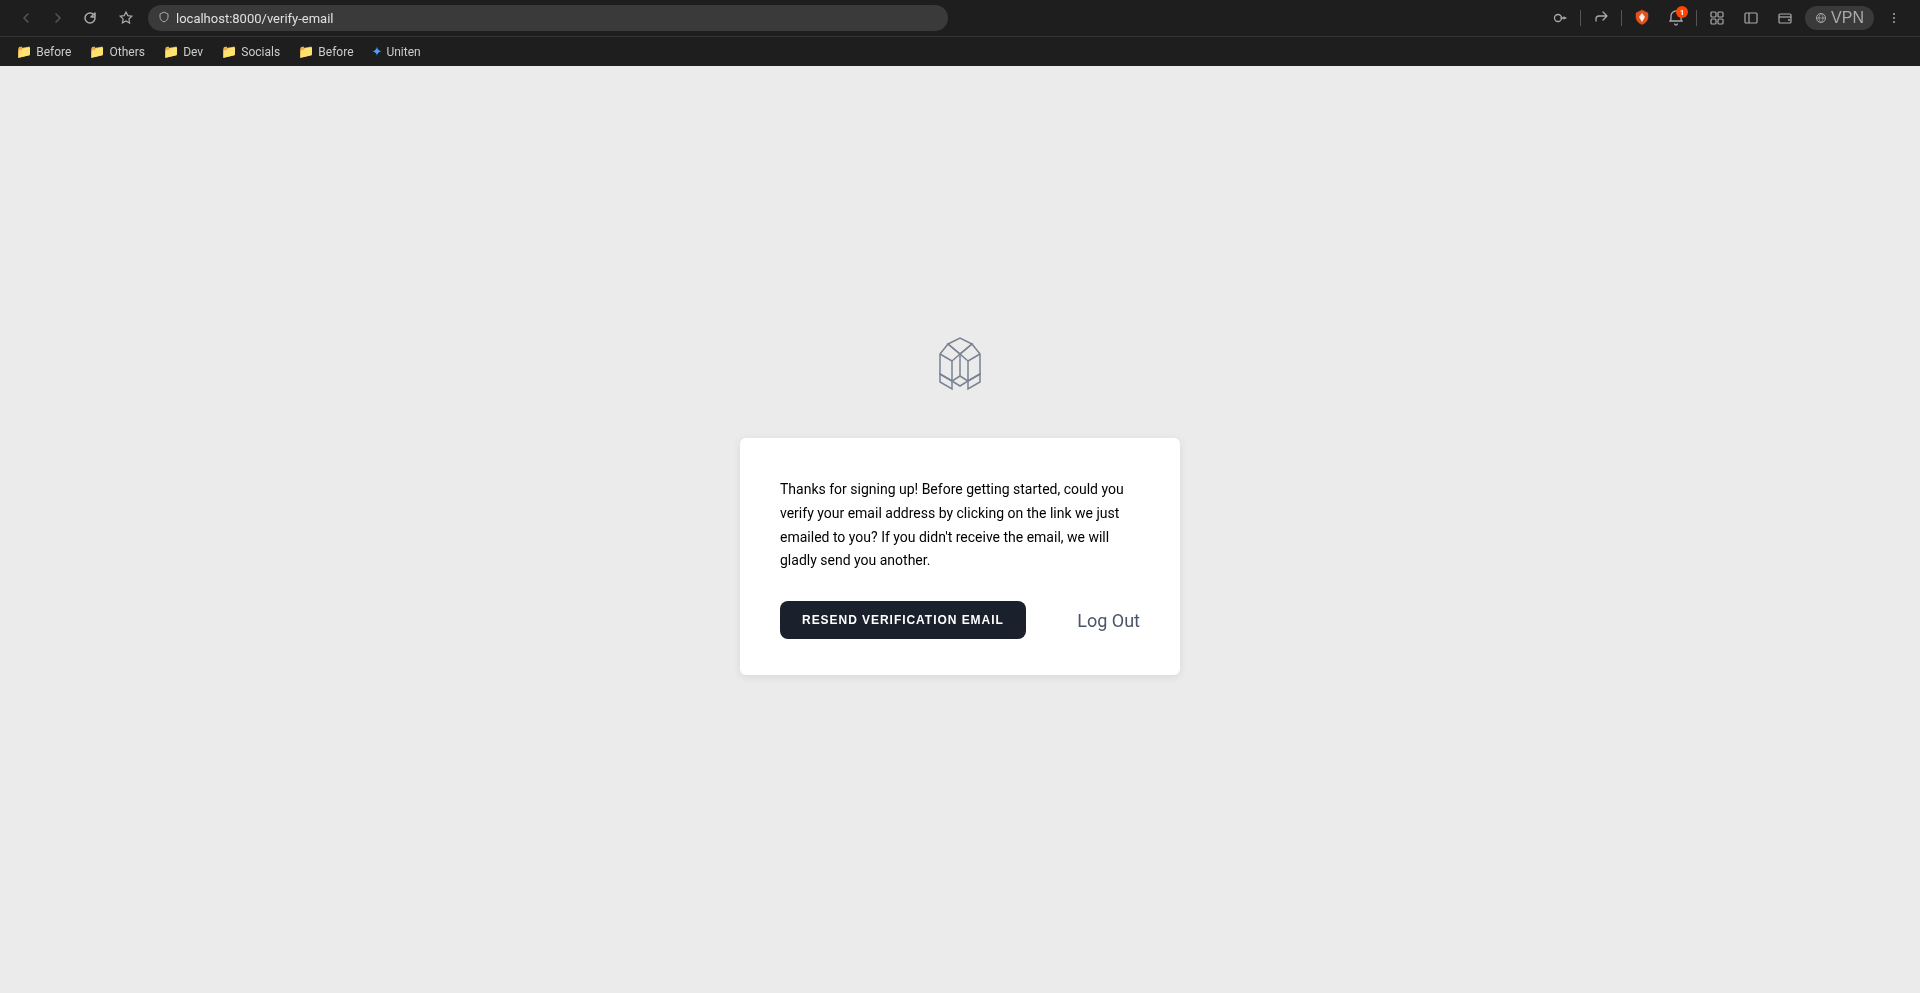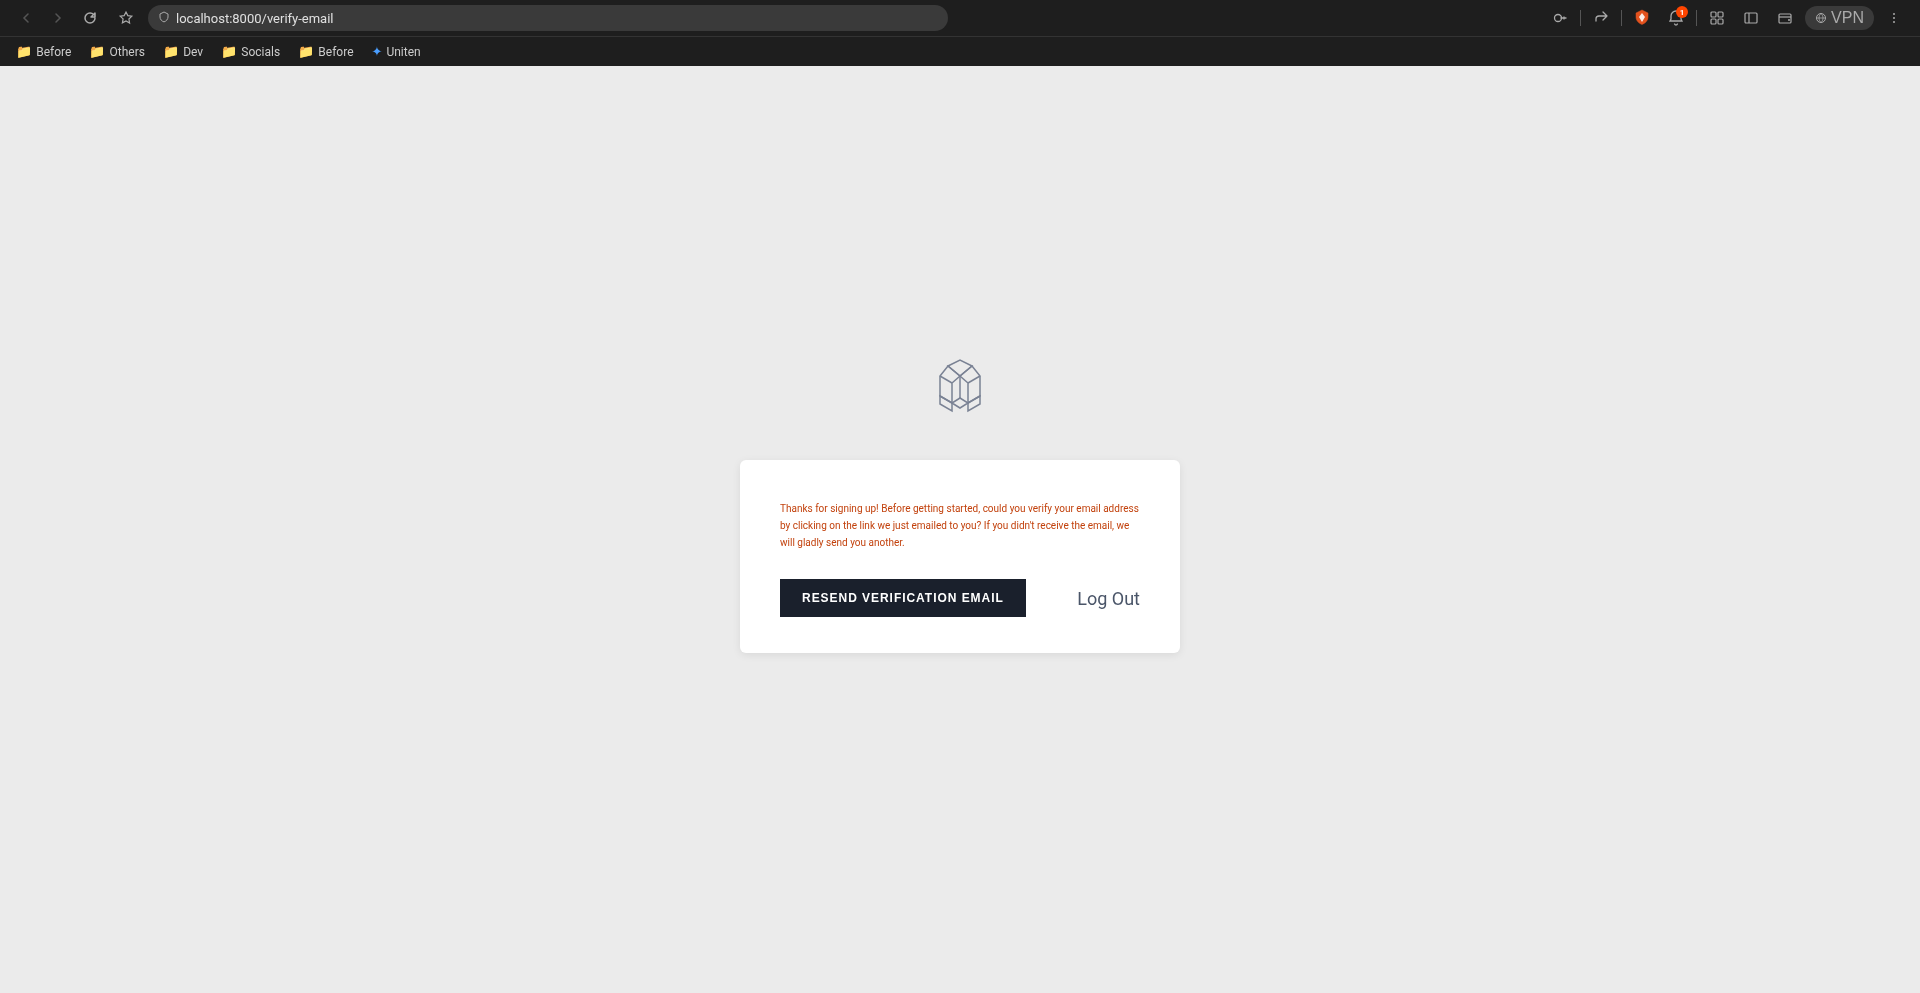--- a/index.html
+++ b/index.html
@@ -194,37 +194,37 @@
     .verify-card {
       background: #fff;
       border-radius: 6px;
       box-shadow: 0 2px 8px rgba(0,0,0,0.08);
       padding: 40px 40px 36px 40px;
       width: 440px;
       max-width: 90%;
     }
 
     .verify-message {
-      color: #c2410c;
-      font-size: 10px;
+      color: #000000;
+      font-size: 14px;
       line-height: 1.7;
       margin-bottom: 28px;
     }
 
     .verify-actions {
       display: flex;
       align-items: center;
       justify-content: space-between;
     }
 
     .resend-btn {
       background: #1a202c;
       color: #fff;
       border: none;
-      border-radius: 0;
+      border-radius: 8px;
       padding: 12px 22px;
       font-size: 12px;
       font-weight: 700;
       letter-spacing: 0.08em;
       cursor: pointer;
       text-transform: uppercase;
     }
 
     .logout-link {
       color: #4a5568;

